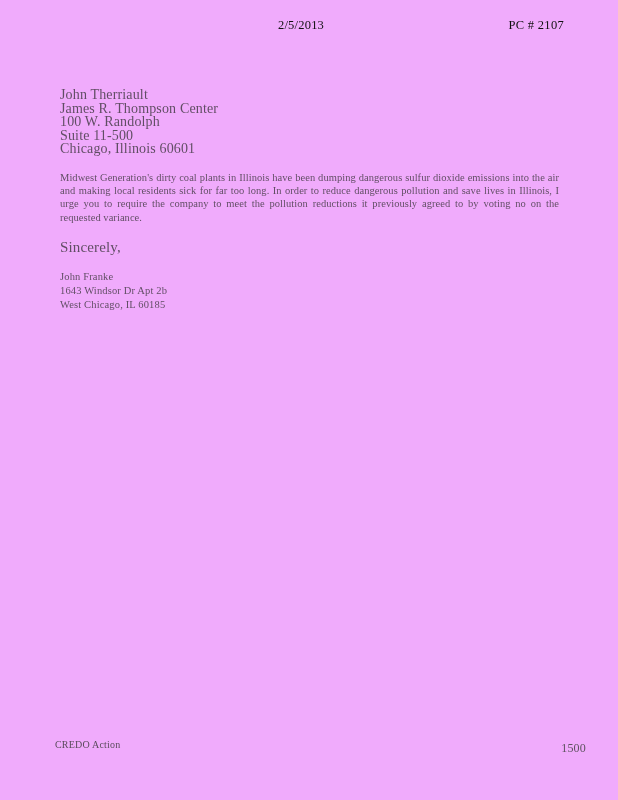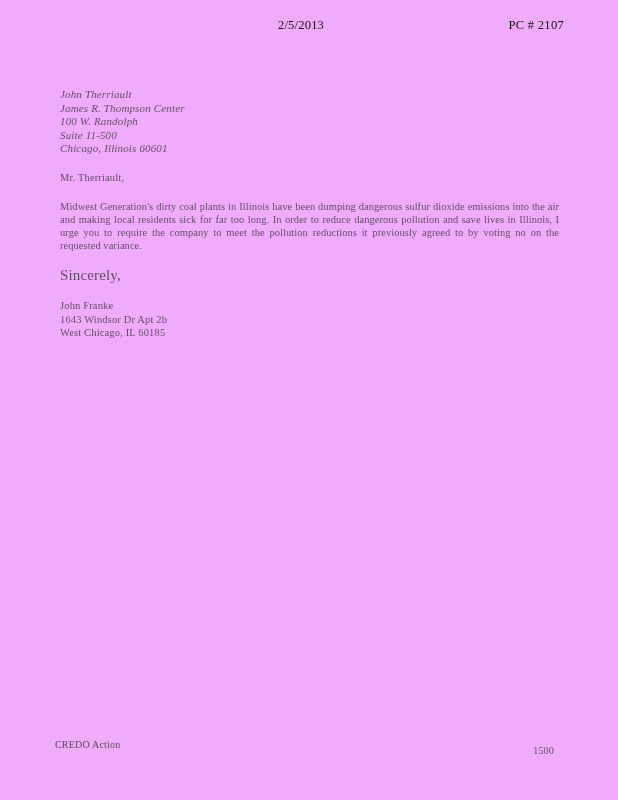--- a/index.html
+++ b/index.html
@@ -51,24 +51,23 @@
   .letter {
     position: absolute;
     left: 60px;
     top: 88px;
     width: 500px;
     color: #2a2a2a;
     
     opacity: 0.72;
   }
   .addr-block {
-    font-size: 11px;
+    font-size: 14px;
     line-height: 13.6px;
     letter-spacing: 0.15px;
-    font-style: italic;
   }
   .addr-block div {
     white-space: pre;
   }
   .re-line {
     font-size: 10.5px;
     line-height: 13.6px;
     margin-top: 15px;
     letter-spacing: 0.15px;
   }
@@ -114,23 +113,23 @@
     position: absolute;
     left: 55px;
     bottom: 50px;
     font-size: 10px;
     color: #333;
     opacity: 0.8;
     letter-spacing: 0.2px;
   }
   .footer .page-number {
     position: absolute;
-    right: 64px;
+    right: 32px;
     bottom: 44px;
-    font-size: 10px;
+    font-size: 12px;
     color: #444;
     opacity: 0.85;
     letter-spacing: 0.2px;
   }
 </style>
 </head>
 <body>
 
 <div class="page">
 
@@ -143,21 +142,20 @@
 
     <div class="addr-block">
       <div>John Therriault</div>
       <div>James R. Thompson Center</div>
       <div>100 W. Randolph</div>
       <div>Suite 11-500</div>
       <div>Chicago, Illinois 60601</div>
     </div>
 
 
-    <div class="salutation">Mr. Therriault,</div>
 
     <div class="para">Midwest Generation's dirty coal plants in Illinois have been dumping dangerous sulfur dioxide emissions into the air and making local residents sick for far too long. In order to reduce dangerous pollution and save lives in Illinois, I urge you to require the company to meet the pollution reductions it previously agreed to by voting no on the requested variance.</div>
 
     <div class="closing">Sincerely,</div>
 
     <div class="signature-block">
       <div>John Franke</div>
       <div>1643 Windsor Dr Apt 2b</div>
       <div>West Chicago, IL 60185</div>
     </div>

